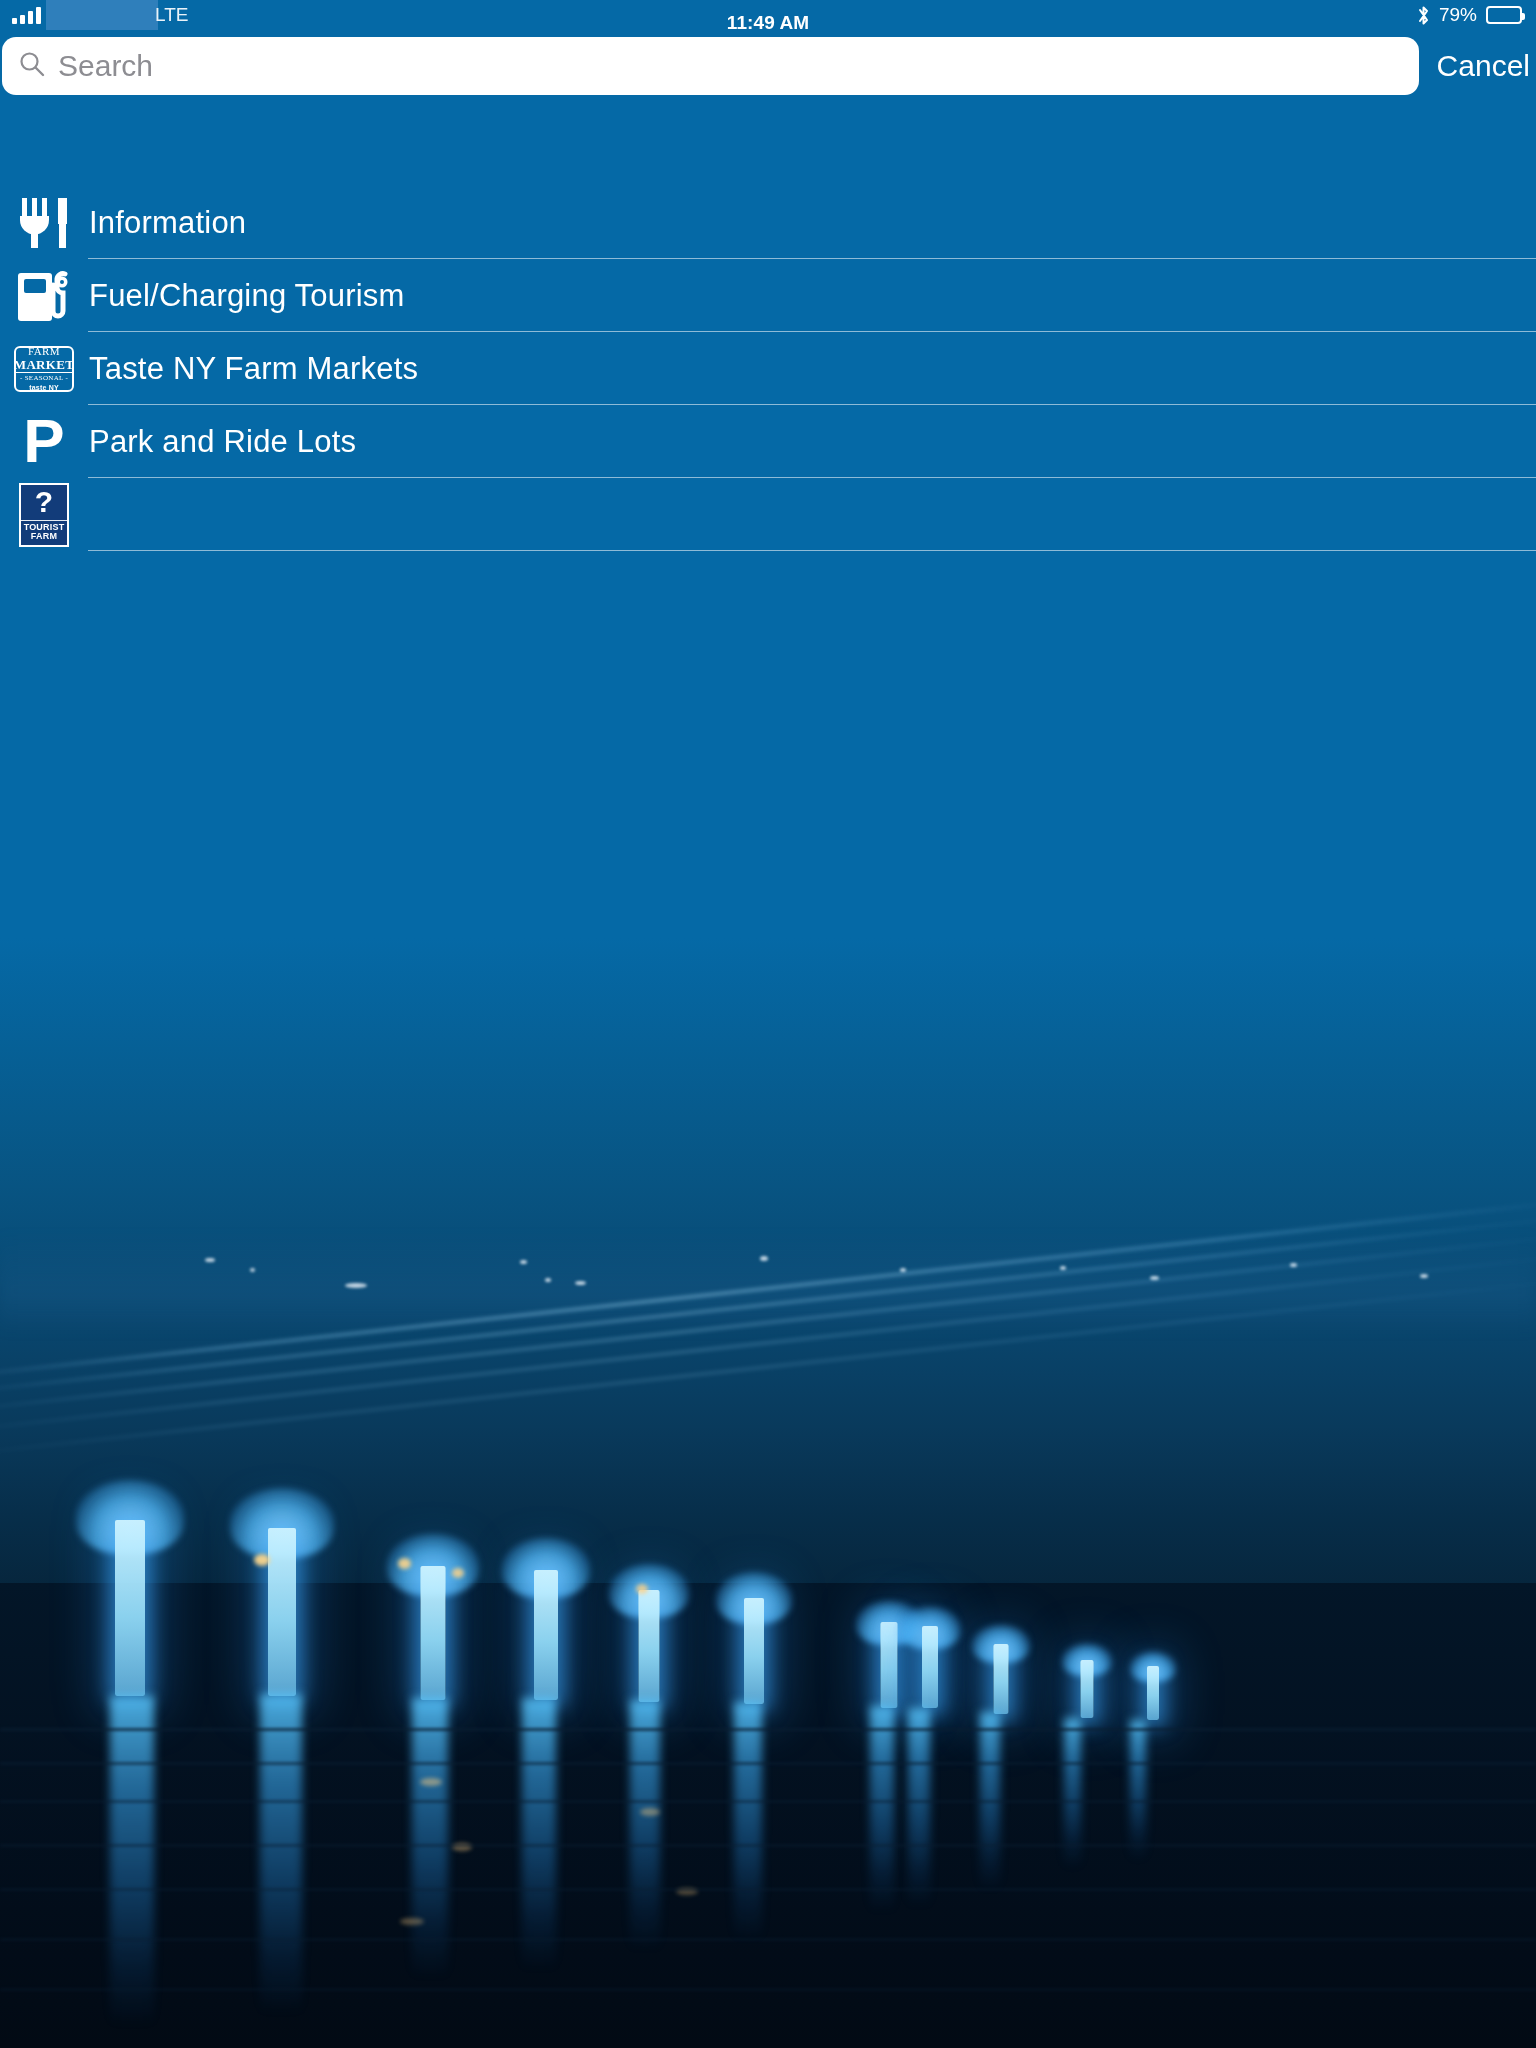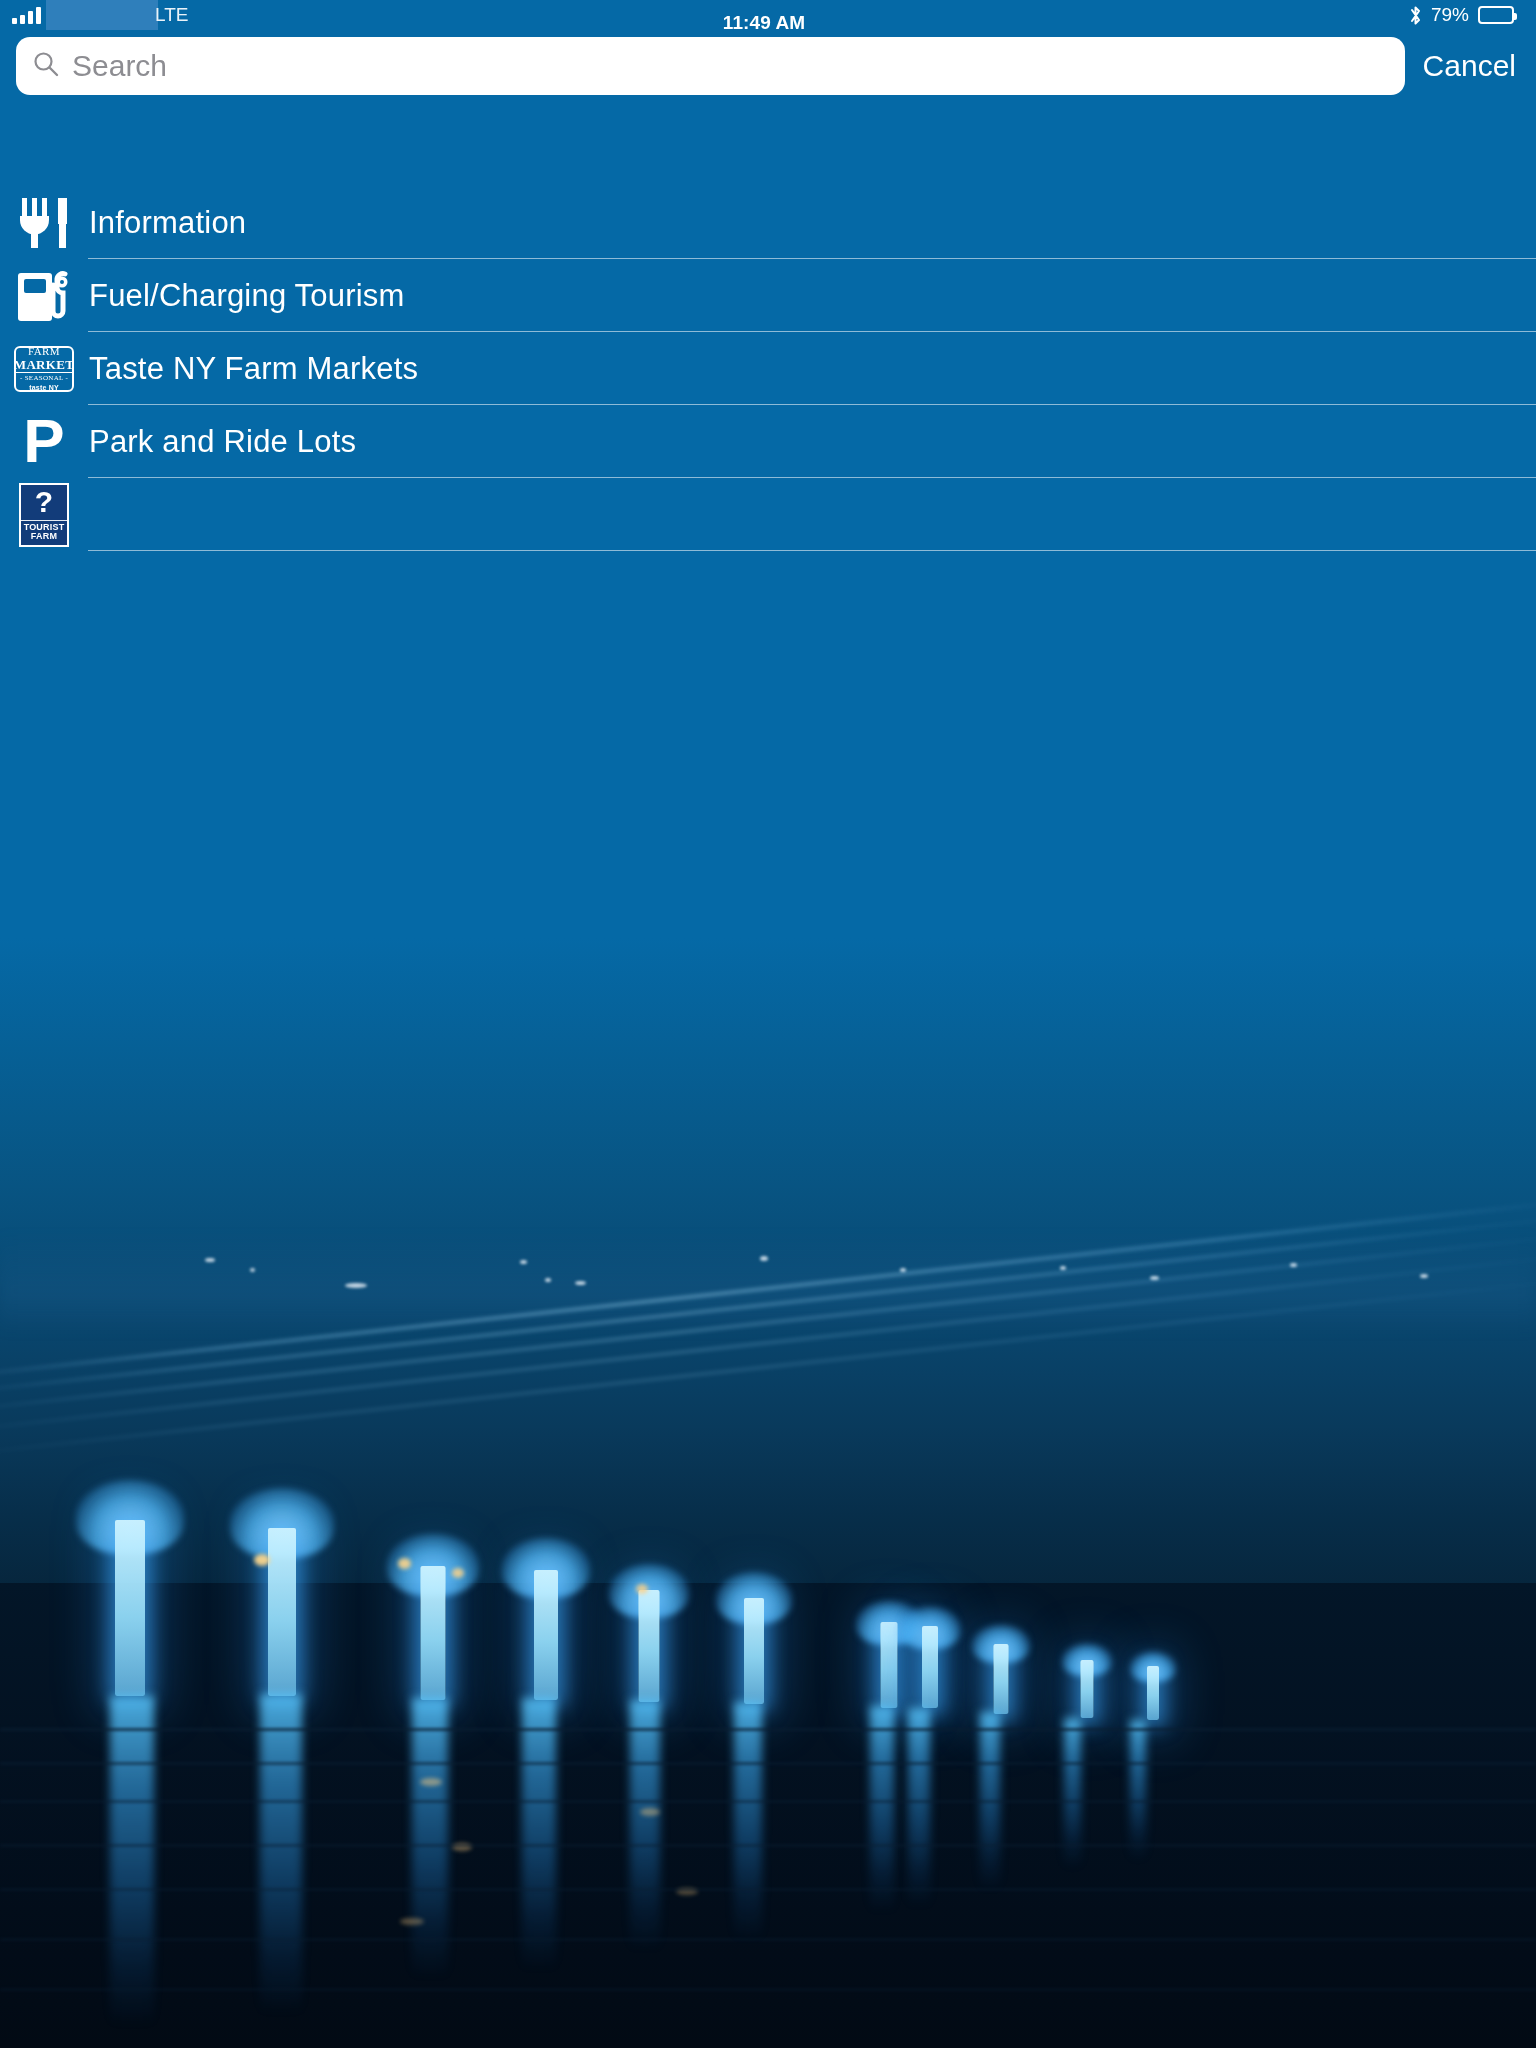--- a/index.html
+++ b/index.html
@@ -103,21 +103,21 @@
   }
   .wlight {
     position:absolute;
     border-radius:50%;
     filter:blur(2px);
     z-index:4;
   }
 
   
   #statusbar {
-    position:absolute; top:0; left:0; right:8px; height:30px;
+    position:absolute; top:0; left:0; right:0; height:30px;
     z-index:30;
     color:#ffffff;
     font-size:19px;
     display:flex; align-items:center;gap:20px;
   }
   #statusbar .left { display:flex; align-items:center; gap:7px; padding-left:12px; width:34%; }
   #statusbar .mid  { flex:1; text-align:center; font-weight:bold; letter-spacing:0.1px;margin-top:16px; }
   #statusbar .right{ display:flex; align-items:center; justify-content:flex-end; gap:9px; padding-right:14px; width:34%; }
   .sigbars { display:flex; align-items:flex-end; gap:3px; height:17px; }
   .sigbars i { display:block; width:5px; background:#fff; border-radius:1px; }
@@ -144,21 +144,21 @@
     content:""; position:absolute; right:-5px; top:5px;
     width:3px; height:7px; background:#ffffff;
     border-radius:0 2px 2px 0;
   }
 
   
   #searchbar {
     position:absolute; top:30px; left:0; right:0; height:72px;
     z-index:30;
     display:flex; align-items:center;
-    padding:0 16px;
+    padding:0 2px;
     gap:14px;
   }
   #searchfield {
     flex:1; height:58px;
     background:#ffffff;
     border-radius:14px;
     display:flex; align-items:center;
     padding:0 16px;
     gap:12px;
   }

